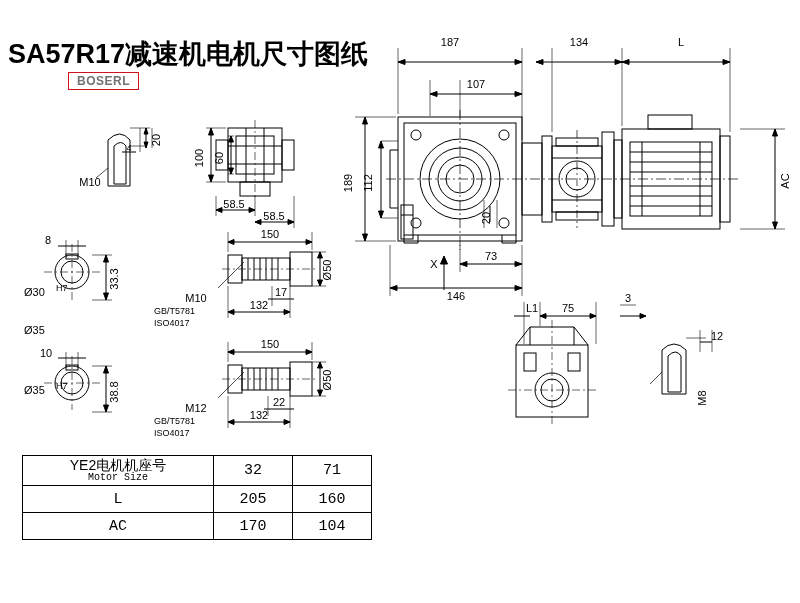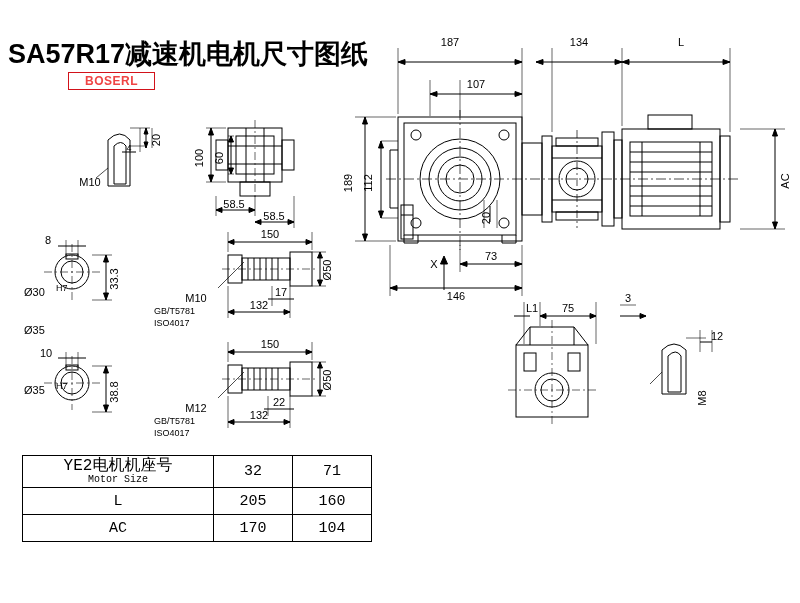--- a/index.html
+++ b/index.html
@@ -2,31 +2,31 @@
 <html><head>
 <meta charset="utf-8">
 <style>
   html,body{margin:0;padding:0;}
   body{
     width:800px;height:603px;position:relative;background:#ffffff;
     font-family:"Liberation Sans",sans-serif;color:#000;overflow:hidden;
   }
   .abs{position:absolute;margin-top:32px;}
   #title{left:8px;top:4px;font-size:27px;font-weight:bold;letter-spacing:0px;white-space:nowrap;}
-  #brand{left:68px;top:40px;border:1.5px solid #d2121a;color:#ef4444;font-size:12px;font-weight:bold;padding:1px 16px;letter-spacing:0.5px;}
+  #brand{left:68px;top:40px;border:1.5px solid #d2121a;color:#737373;font-size:12px;font-weight:bold;padding:1px 8px;letter-spacing:0.5px;}
   svg{position:absolute;left:0;top:0;}
   .t{font-family:"Liberation Sans",sans-serif;font-size:11px;fill:#000;}
   .ts{font-family:"Liberation Sans",sans-serif;font-size:9px;fill:#000;}
   
   #spec{position:absolute;left:22px;top:455px;border-collapse:collapse;}
   #spec td{border:1px solid #000;font-family:"Liberation Mono",monospace;font-size:15px;text-align:center;padding:0;height:26px;}
   #spec td.lbl{width:190px;}
   #spec td.val{width:78px;}
   .hdrcell{line-height:1.05;padding:2px 0;}
-  .hdrcell .cn{font-family:Liberation Mono, monospace;font-size:16px;display:block;}
+  .hdrcell .cn{font-family:Liberation Sans, sans-serif;font-size:14px;display:block;}
   .hdrcell .en{font-family:"Liberation Mono",monospace;font-size:10px;display:block;}
 </style>
 </head>
 <body>
 
 <div class="abs" id="title">SA57R17减速机电机尺寸图纸</div>
 <div class="abs" id="brand">BOSERL</div>
 
 <svg width="800" height="603">
   <g fill="none" stroke="#000" stroke-width="1">

